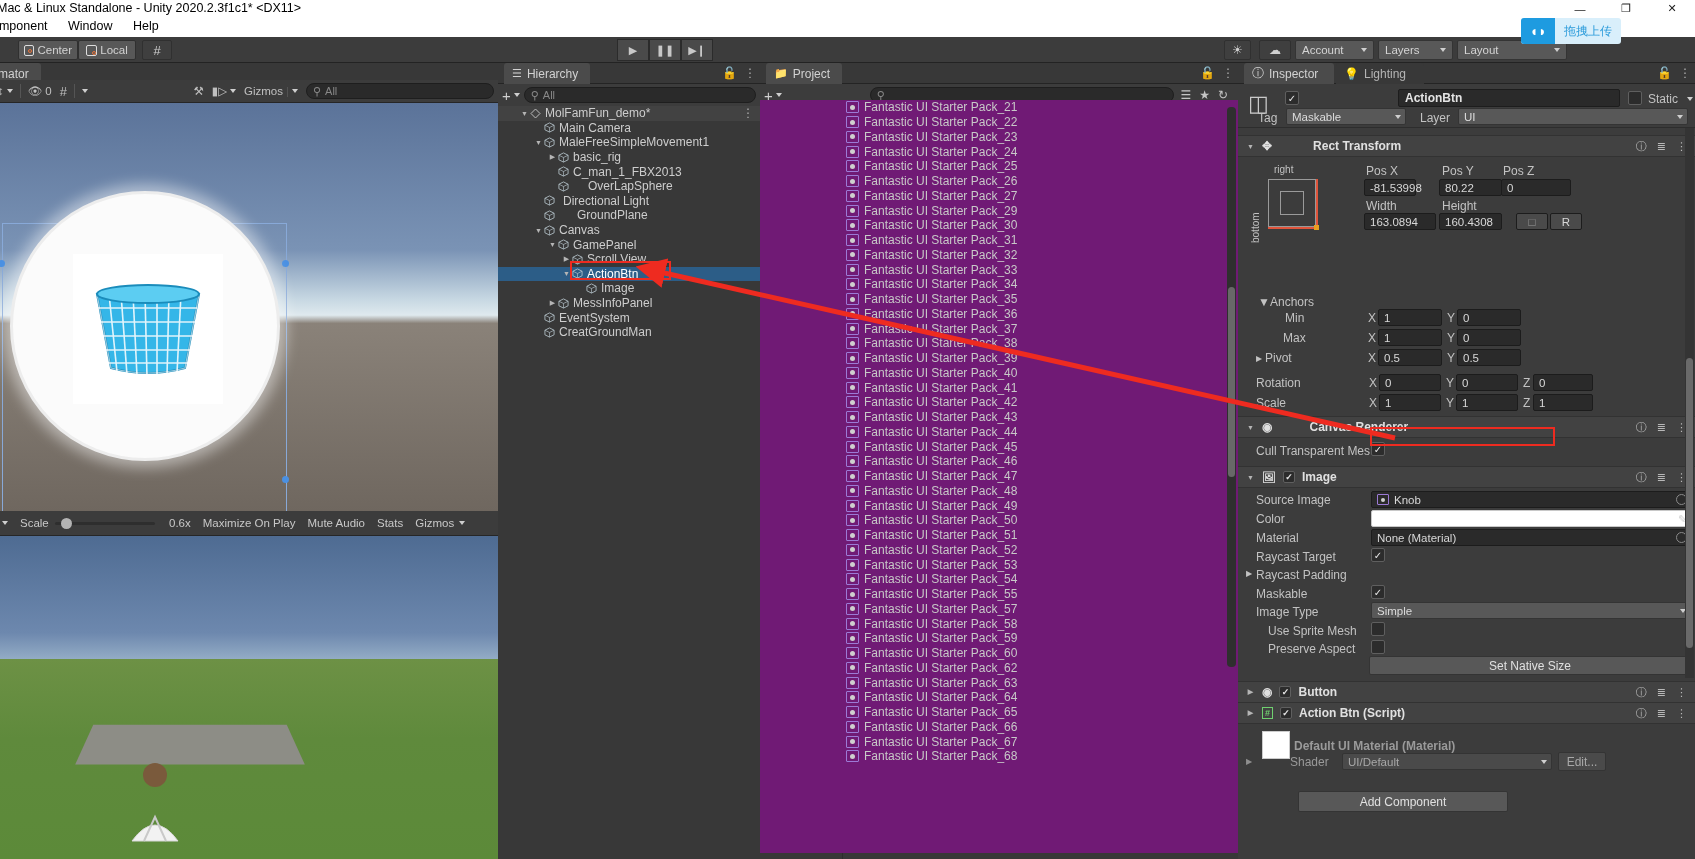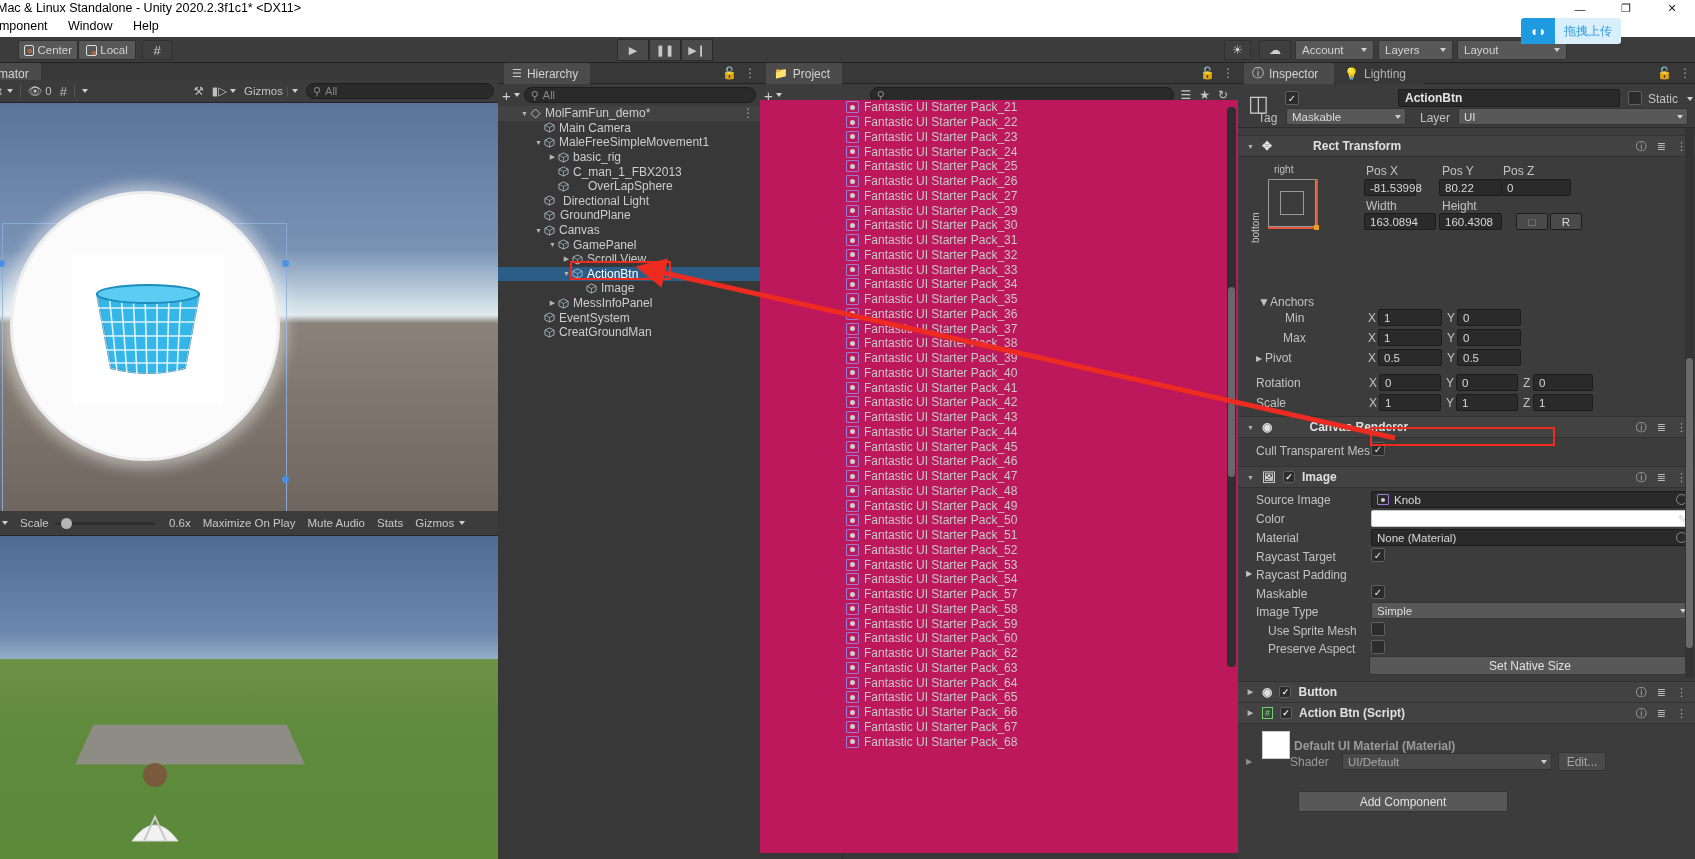--- a/index.html
+++ b/index.html
@@ -140,21 +140,21 @@
   .h-row { position:relative; height:14.6px; display:flex; align-items:center; font-size:12px; color:#cdcdcd; white-space:nowrap;}
   .h-row.sel { background:#2c5d87; color:#fff; }
   .h-row.head { background:#424242; }
   .tri { width:9px; text-align:center; font-size:7px; color:#b5b5b5; flex:0 0 9px; }
   .cube { width:13px; flex:0 0 13px; display:flex; align-items:center; justify-content:center; }
 
   
   #project { left:760px; top:63px; width:478px; height:796px; }
   .p-toolbar { position:absolute; left:0; top:21px; width:100%; height:22px;
                background:#3c3c3c; display:flex; align-items:center; padding:0 4px; gap:6px;}
-  .p-list { position:absolute; left:0; top:43px; width:478px; height:753px; background:#be185d; overflow:hidden;}
+  .p-list { position:absolute; left:0; top:43px; width:478px; height:753px; background:#701a75; overflow:hidden;}
   .p-row { height:14.75px; display:flex; align-items:center; gap:5px; padding-left:86px; font-size:12px; color:#c8c8c8; white-space:nowrap;}
   .sprite-ic { width:13px; height:12px; border:1.5px solid #9c7ad6; border-radius:1px;
                display:flex; align-items:center; justify-content:center; flex:0 0 13px;}
   .sprite-ic i { width:5px; height:5px; background:#cfcfcf; border-radius:50%; display:block;}
   .p-scroll { position:absolute; right:2px; top:44px; width:9px; height:560px; background:#2f2f2f; border-radius:4px;}
   .p-scroll i { position:absolute; left:1px; top:180px; width:7px; height:190px; background:#686868; border-radius:4px; display:block;}
   .p-divider { position:absolute; left:82px; top:43px; width:1px; height:753px; background:#2d2d2d;}
 
   
   #inspector { left:1238px; top:63px; width:457px; height:796px; background:#3c3c3c; }
@@ -483,21 +483,21 @@
         </div>
         <div class="h-row">
           <span style="width: 36px; flex: 0 0 auto;"></span>
           <span class="tri"></span>
           <span class="cube">
             <svg width="11" height="11" viewBox="0 0 12 12">
               <path d="M6 1 L11 3.5 L11 8.5 L6 11 L1 8.5 L1 3.5 Z" fill="none" stroke="#b9c7cf" stroke-width="0.9"></path>
               <path d="M1 3.5 L6 6 L11 3.5 M6 6 L6 11" fill="none" stroke="#b9c7cf" stroke-width="0.7"></path>
             </svg>
           </span>
-          <span style="margin-left: 4px;">GroundPlane</span>
+          <span style="margin-left: 21px;">GroundPlane</span>
         </div>
         <div class="h-row">
           <span style="width: 36px; flex: 0 0 auto;"></span>
           <span class="tri">▼</span>
           <span class="cube">
             <svg width="11" height="11" viewBox="0 0 12 12">
               <path d="M6 1 L11 3.5 L11 8.5 L6 11 L1 8.5 L1 3.5 Z" fill="none" stroke="#b9c7cf" stroke-width="0.9"></path>
               <path d="M1 3.5 L6 6 L11 3.5 M6 6 L6 11" fill="none" stroke="#b9c7cf" stroke-width="0.7"></path>
             </svg>
           </span>
@@ -801,20 +801,26 @@
           <span class="sprite-ic">
             <i></i>
           </span>
           <span>Fantastic UI Starter Pack_53</span>
         </div>
         <div class="p-row">
           <span class="sprite-ic">
             <i></i>
           </span>
           <span>Fantastic UI Starter Pack_54</span>
+        </div>
+        <div class="p-row">
+          <span class="sprite-ic">
+            <i></i>
+          </span>
+          <span>Fantastic UI Starter Pack_55</span>
         </div>
         <div class="p-row">
           <span class="sprite-ic">
             <i></i>
           </span>
           <span>Fantastic UI Starter Pack_57</span>
         </div>
         <div class="p-row">
           <span class="sprite-ic">
             <i></i>

